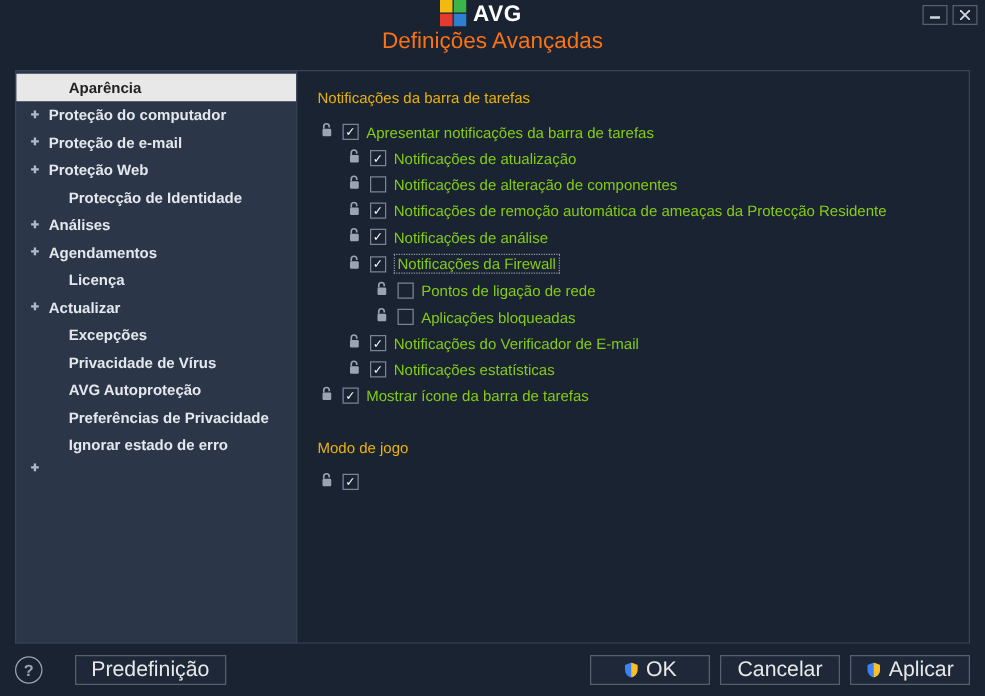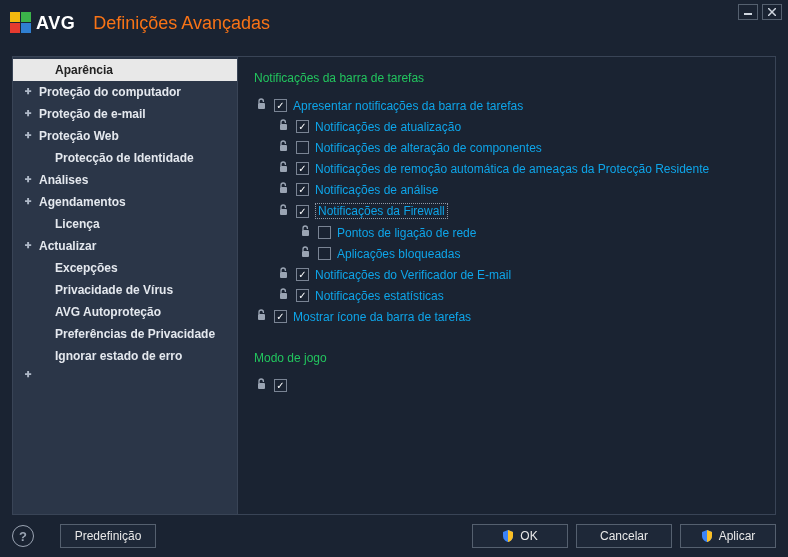--- a/index.html
+++ b/index.html
@@ -12,20 +12,21 @@
     overflow: hidden;
     position: relative;
   }
   .titlebar {
     height: 46px;
     display: flex;
     align-items: center;
     padding: 0 10px;
     background: #1a2332;
     position: relative;
+    flex-direction: column;
   }
   .logo {
     display: flex;
     align-items: center;
     gap: 4px;
     margin-right: 18px;
   }
   .logo-text {
     color: #fff;
     font-weight: bold;
@@ -93,21 +94,21 @@
   .nav-item.child .expander { visibility: hidden; }
   .content {
     flex: 1;
     border: 1px solid #394456;
     border-left: none;
     padding: 12px 16px;
     overflow-y: auto;
     background: #1a2332;
   }
   .section-title {
-    color: #22c55e;
+    color: #eab308;
     font-size: 12px;
     margin: 2px 0 10px 0;
   }
   .opt-row {
     display: flex;
     align-items: center;
     gap: 6px;
     padding: 3px 0;
   }
   .lock {
@@ -121,21 +122,21 @@
     border: 1px solid #7a8494;
     background: #1a2332;
     display: inline-flex;
     align-items: center; justify-content: center;
     color: #fff;
     font-size: 10px;
     cursor: pointer;
     flex-shrink: 0;
   }
   .opt-label {
-    color: #0ea5e9;
+    color: #84cc16;
     font-size: 12px;
   }
   .indent-1 { margin-left: 22px; }
   .indent-2 { margin-left: 44px; }
   .focus-box {
     border: 1px dotted #8f99a8;
     padding: 0 2px;
   }
   .footer {
     position: absolute;
@@ -156,21 +157,21 @@
     font-size: 13px;
     font-weight: bold;
     cursor: pointer;
   }
   .btn {
     min-width: 96px;
     height: 24px;
     border: 1px solid #55606f;
     background: #1e2838;
     color: #e8e8e8;
-    font-size: 12px;
+    font-size: 17px;
     display: inline-flex;
     align-items: center; justify-content: center;
     gap: 6px;
     cursor: pointer;
     padding: 0 12px;
   }
   .spacer { flex: 1; }
   .shield {
     width: 12px; height: 12px;
   }

